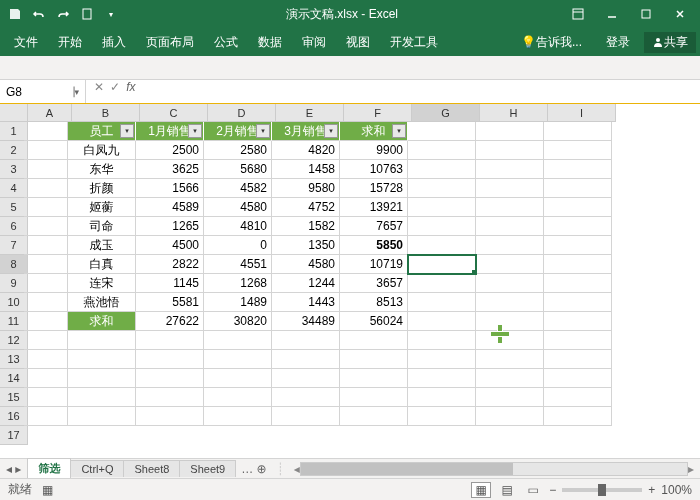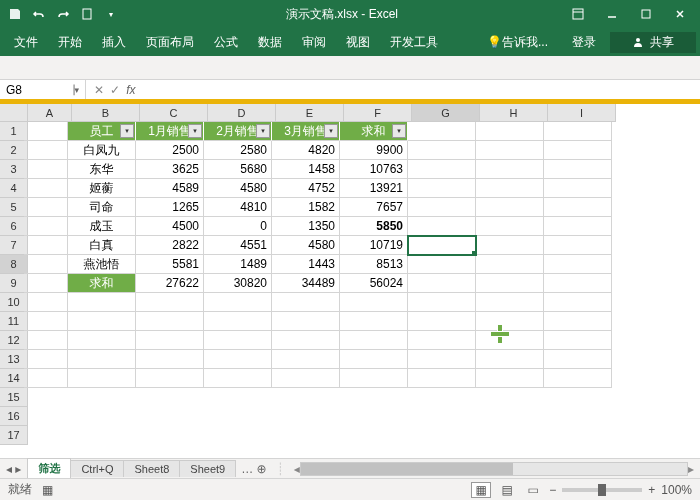--- a/index.html
+++ b/index.html
@@ -6,23 +6,23 @@
 body{width:700px;height:500px;background:#fff;overflow:hidden;display:flex;flex-direction:column}
 .titlebar{height:28px;background:#217346;color:#fff;display:flex;align-items:center;padding:0 4px}
 .qat{display:flex;gap:2px;align-items:center}
 .qat-btn{width:22px;height:22px;display:flex;align-items:center;justify-content:center;color:#fff}
 .title-center{flex:1;text-align:center;font-size:12px}
 .winbtns{display:flex;gap:2px}
 .winbtn{width:32px;height:24px;display:flex;align-items:center;justify-content:center;color:#fff}
 .ribbon-tabs{height:28px;background:#217346;color:#fff;display:flex;align-items:center;padding:0 4px;gap:0}
 .rtab{padding:0 10px;height:28px;display:flex;align-items:center;font-size:12px;cursor:pointer}
 .rtab-right{margin-left:auto;display:flex;align-items:center;gap:4px}
-.share{background:#1a5c38;padding:2px 22px;display:flex;align-items:center;gap:6px}
+.share{background:#1a5c38;padding:2px 8px;display:flex;align-items:center;gap:0}
 .ribbon-body{height:24px;background:#f3f2f1;border-bottom:1px solid #d4d4d4}
-.namebox-row{height:24px;background:#fff;border-bottom:5px solid #eab308;display:flex;align-items:center}
+.namebox-row{height:24px;background:#fff;border-bottom:1px solid #eab308;display:flex;align-items:flex-start}
 .namebox{width:86px;height:100%;border-right:1px solid #d4d4d4;padding:0 6px;display:flex;align-items:center;justify-content:space-between}
 .nb-dd{color:#666;font-size:9px}
 .fx-btns{display:flex;align-items:center;gap:6px;padding:0 8px;color:#888}
 .fx{font-style:italic;color:#666}
 .formula-bar{flex:1;padding:0 6px}
 .sheet-area{flex:1;position:relative;overflow:hidden;background:#fff}
 .corner{position:absolute;top:0;left:0;width:28px;height:18px;background:#e6e6e6;border-right:1px solid #ccc;border-bottom:1px solid #ccc}
 .colhdrs{position:absolute;top:0;left:28px;height:18px;display:flex}
 .colhdr{height:18px;border-right:1px solid #ccc;border-bottom:1px solid #ccc;background:#e6e6e6;display:flex;align-items:center;justify-content:center;color:#333;font-size:11px}
 .colhdr.sel{background:#d2d2d2}
@@ -213,20 +213,31 @@
         <div class="cell num" style="width: 68px;">3625</div>
         <div class="cell num" style="width: 68px;">5680</div>
         <div class="cell num" style="width: 68px;">1458</div>
         <div class="cell num" style="width: 68px;">10763</div>
         <div class="cell" style="width: 68px;"></div>
         <div class="cell" style="width: 68px;"></div>
         <div class="cell" style="width: 68px;"></div>
       </div>
       <div class="row">
         <div class="cell" style="width: 44px;"></div>
+        <div class="cell txt" style="width: 68px;">折颜</div>
+        <div class="cell num" style="width: 68px;">1566</div>
+        <div class="cell num" style="width: 68px;">4582</div>
+        <div class="cell num" style="width: 68px;">9580</div>
+        <div class="cell num" style="width: 68px;">15728</div>
+        <div class="cell" style="width: 68px;"></div>
+        <div class="cell" style="width: 68px;"></div>
+        <div class="cell" style="width: 68px;"></div>
+      </div>
+      <div class="row">
+        <div class="cell" style="width: 44px;"></div>
         <div class="cell txt" style="width: 68px;">姬蘅</div>
         <div class="cell num" style="width: 68px;">4589</div>
         <div class="cell num" style="width: 68px;">4580</div>
         <div class="cell num" style="width: 68px;">4752</div>
         <div class="cell num" style="width: 68px;">13921</div>
         <div class="cell" style="width: 68px;"></div>
         <div class="cell" style="width: 68px;"></div>
         <div class="cell" style="width: 68px;"></div>
       </div>
       <div class="row">
@@ -252,20 +263,31 @@
         <div class="cell" style="width: 68px;"></div>
       </div>
       <div class="row">
         <div class="cell" style="width: 44px;"></div>
         <div class="cell txt" style="width: 68px;">白真</div>
         <div class="cell num" style="width: 68px;">2822</div>
         <div class="cell num" style="width: 68px;">4551</div>
         <div class="cell num" style="width: 68px;">4580</div>
         <div class="cell num" style="width: 68px;">10719</div>
         <div class="cell active-cell" style="width: 68px;"></div>
+        <div class="cell" style="width: 68px;"></div>
+        <div class="cell" style="width: 68px;"></div>
+      </div>
+      <div class="row">
+        <div class="cell" style="width: 44px;"></div>
+        <div class="cell txt" style="width: 68px;">连宋</div>
+        <div class="cell num" style="width: 68px;">1145</div>
+        <div class="cell num" style="width: 68px;">1268</div>
+        <div class="cell num" style="width: 68px;">1244</div>
+        <div class="cell num" style="width: 68px;">3657</div>
+        <div class="cell" style="width: 68px;"></div>
         <div class="cell" style="width: 68px;"></div>
         <div class="cell" style="width: 68px;"></div>
       </div>
       <div class="row">
         <div class="cell" style="width: 44px;"></div>
         <div class="cell txt" style="width: 68px;">燕池悟</div>
         <div class="cell num" style="width: 68px;">5581</div>
         <div class="cell num" style="width: 68px;">1489</div>
         <div class="cell num" style="width: 68px;">1443</div>
         <div class="cell num" style="width: 68px;">8513</div>

